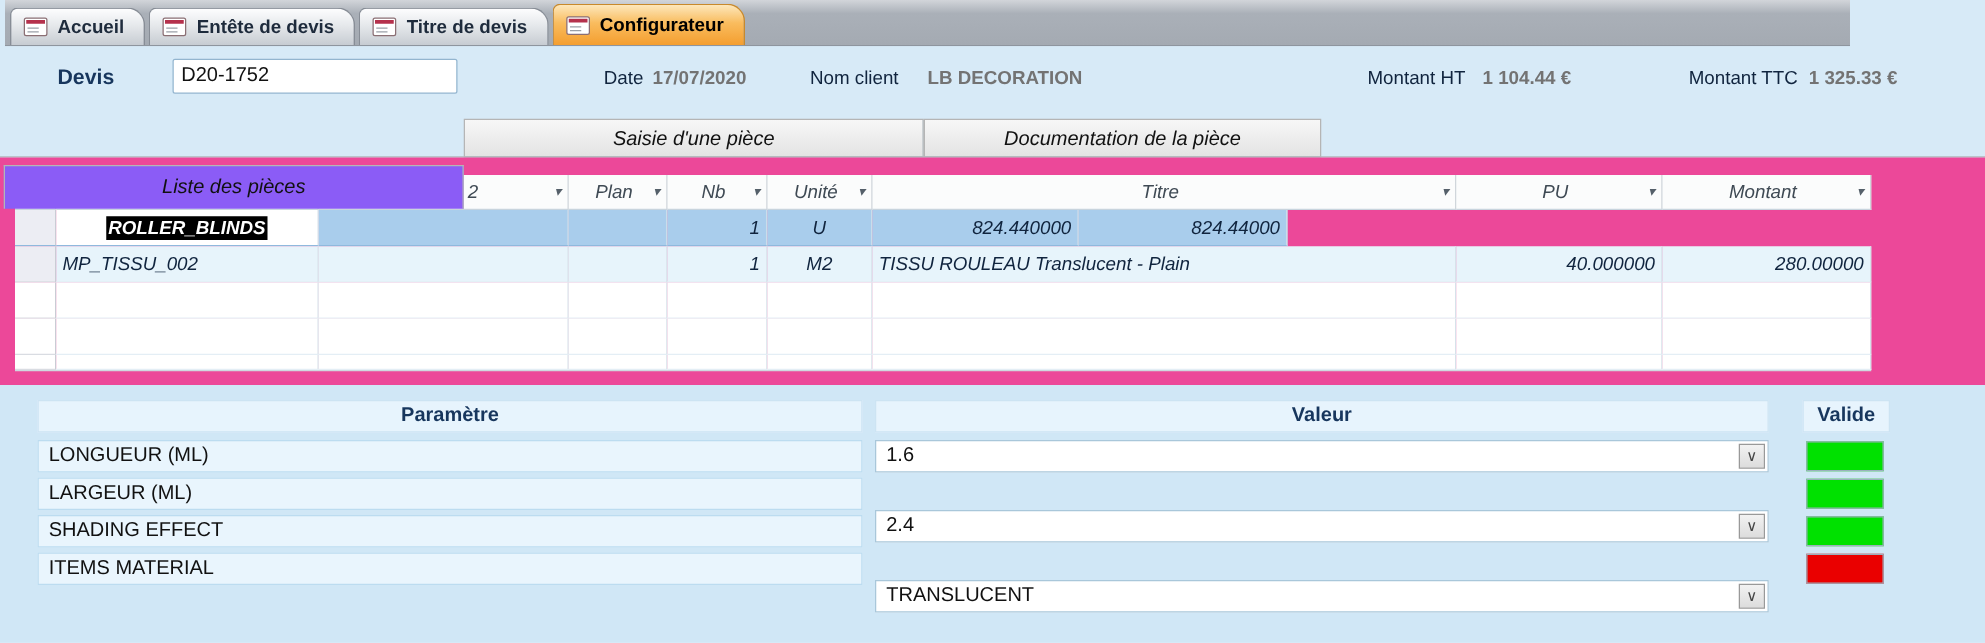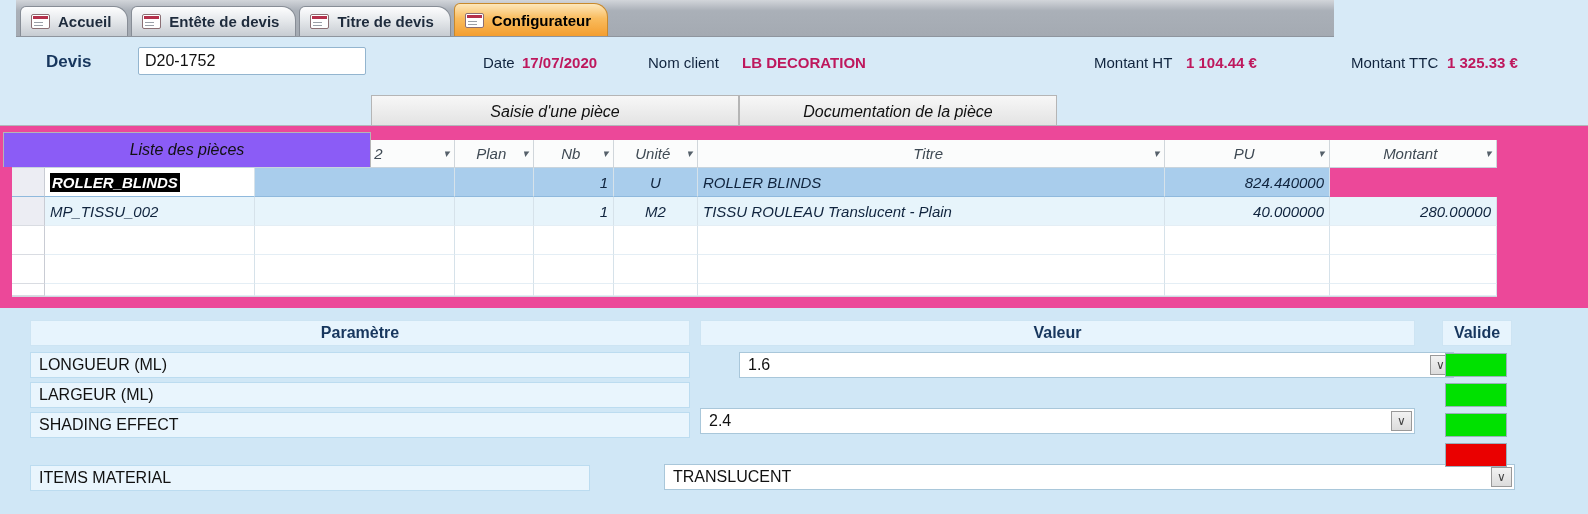--- a/index.html
+++ b/index.html
@@ -1,21 +1,21 @@
 <!DOCTYPE html>
 <html><head>
 <meta charset="utf-8">
 <style>
   * { margin:0; padding:0; box-sizing:border-box; }
   html,body { background:#d7eaf7; }
   body { font-family:"Liberation Sans", sans-serif; }
   #app { position:relative; width:1588px; height:514px; overflow:hidden; background:#d7eaf7; }
 
   
-  .tabstrip { position:absolute; left:16px; top:0; width:1318px; height:37px;
+  .tabstrip { position:absolute; left:4px; top:0; width:1476px; height:37px;
     background:linear-gradient(#d2d5da, #aab0b8 30%, #a4aab2); border-bottom:1px solid #8e959e; }
   .tabstrip-inner { position:absolute; left:4px; bottom:0; display:flex; align-items:flex-end; }
   .doc-tab { display:flex; align-items:center; gap:8px; height:30px; padding:0 16px 0 10px;
     margin-right:3px; border:1px solid #878d96; border-bottom:none;
     border-radius:6px 14px 0 0; background:linear-gradient(#fdfdfe, #e6e9ec 45%, #c7ccd2);
     font-size:15px; font-weight:bold; color:#1e2b3c; cursor:default; white-space:nowrap; }
   .doc-tab.active { height:33px; background:linear-gradient(#fde7bb, #f9bc5e 45%, #f49e2f);
     border-color:#c8892c; color:#000; }
   .form-ico { width:19px; height:15px; background:#fff; border:1px solid #8b6f74;
     border-radius:2px; position:relative; flex:0 0 auto; }
@@ -25,21 +25,21 @@
 
   
   .band { position:absolute; left:0; top:37px; width:1588px; height:53px; background:#d7eaf7; }
   .lbl-navy { color:#17365d; font-weight:bold; }
   .band .item { position:absolute; top:17px; font-size:15px; white-space:nowrap; }
   .devis-label { left:46px; top:15px !important; font-size:17px !important; }
   .devis-input { position:absolute; left:138px; top:10px; width:228px; height:28px;
     background:#fff; border:1px solid #93b5cf; border-radius:2px; font-size:16px;
     font-family:"Liberation Sans", sans-serif; padding:0 6px; color:#111; }
   .band .cap { color:#10243e; font-weight:normal; }
-  .band .val { color:#be185d; font-weight:bold; }
+  .band .val { color:#737373; font-weight:bold; }
 
   
   .subtab-row { position:absolute; left:0; top:92px; width:1588px; height:34px; }
   .subtab-row::after { content:""; position:absolute; left:0; right:0; bottom:0; height:1px; background:#b2b6ba; }
   .sub-tab { position:absolute; top:3px; height:31px; line-height:31px; text-align:center;
     font-size:16px; font-style:italic; color:#111; background:linear-gradient(#f7f7f7,#e3e3e3);
     border:1px solid #b5b5b5; cursor:default; }
   .sub-tab.active { top:0; height:35px; line-height:33px; background:#8b5cf6; border-bottom:none; z-index:2;margin-top:40px; }
 
   
@@ -60,21 +60,21 @@
   .c-code { width:210px; } .c-rep { width:200px; } .c-plan { width:79px; }
   .c-nb { width:80px; justify-content:flex-end; } .c-un { width:84px; justify-content:center; }
   .c-titre { width:467px; } .c-pu { width:165px; justify-content:flex-end; }
   .c-mt { width:167px; justify-content:flex-end; }
   .g-head .c-nb, .g-head .c-un, .g-head .c-pu, .g-head .c-mt { justify-content:space-between; }
   .sel-tri { width:0; height:0; border-bottom:14px solid #c7cbd2; border-right:14px solid transparent; margin:auto; }
   .row-selected .g-cell { background:#a9cdec; border-bottom-color:#8fb9dd; }
   .row-selected .c-sel { background:#dfe1e6; }
   .row-alt .g-cell { background:#e7f4fb; }
   .row-alt .c-sel, .row-selected .c-sel { background:#ecedf3; }
-  .edit-cell { background:#fff !important; }
+  .edit-cell { background:#fff !important;justify-content:center; }
   .hl-black { background:#000; color:#fff; font-weight:bold; padding:1px 2px; }
   .g-empty .g-cell { background:#fff; }
   .g-partial { height:12px; }
 
   
   .params { position:absolute; left:0; top:308px; width:1588px; height:206px; background:#d0e7f6; }
   .p-box { position:absolute; height:26px; font-size:16px; }
   .p-head { background:#e7f4fd; border:1px solid #cde4f3; color:#17365d; font-weight:bold;
     text-align:center; line-height:24px; }
   .p-label { background:#e9f5fd; border:1px solid #bcdcf0; color:#111; line-height:24px; padding:0 8px; }
@@ -173,22 +173,22 @@
 
       <div class="g-row row-selected">
         <div class="g-cell c-sel"></div>
         <div class="g-cell c-code edit-cell">
           <span class="hl-black">ROLLER_BLINDS</span>
         </div>
         <div class="g-cell c-rep"></div>
         <div class="g-cell c-plan"></div>
         <div class="g-cell c-nb">1</div>
         <div class="g-cell c-un">U</div>
-        <div class="g-cell c-titre">ROLLER BLINDS</div>
         <div class="g-cell c-pu">824.440000</div>
+        <div class="g-cell c-mt">824.44000</div>
       </div>
 
       <div class="g-row row-alt">
         <div class="g-cell c-sel"></div>
         <div class="g-cell c-code">MP_TISSU_002</div>
         <div class="g-cell c-rep"></div>
         <div class="g-cell c-plan"></div>
         <div class="g-cell c-nb">1</div>
         <div class="g-cell c-un">M2</div>
         <div class="g-cell c-titre">TISSU ROULEAU Translucent - Plain</div>
@@ -232,38 +232,38 @@
 
     </div>
   </div>
 
   <div class="params">
     <div class="p-box p-head" style="left:30px; top:12px; width:660px;">Paramètre</div>
     <div class="p-box p-head" style="left:700px; top:12px; width:715px;">Valeur</div>
     <div class="p-box p-head" style="left:1442px; top:12px; width:70px;">Valide</div>
 
     <div class="p-box p-label" style="left:30px; top:44px; width:660px;">LONGUEUR (ML)</div>
-    <div class="p-box p-value" style="left:700px; top:44px; width:715px;margin-left:39px;">
+    <div class="p-box p-value" style="left:700px; top:44px; width:715px;">
       <span>1.6</span>
       <span class="combo-btn">∨</span>
     </div>
     <div class="p-box p-valid" style="left: 1445px; top: 45px; width: 62px; height: 24px; background-color: rgb(0, 225, 0);"></div>
 
     <div class="p-box p-label" style="left:30px; top:74px; width:660px;">LARGEUR (ML)</div>
     <div class="p-box p-value" style="left:700px; top:74px; width:715px;">
       <span>2.4</span>
       <span class="combo-btn">∨</span>
     </div>
     <div class="p-box p-valid" style="left: 1445px; top: 75px; width: 62px; height: 24px; background-color: rgb(0, 225, 0);"></div>
 
     <div class="p-box p-label" style="left:30px; top:104px; width:660px;">SHADING EFFECT</div>
-    <div class="p-box p-value" style="left:664px; top:104px; width:851px;">
+    <div class="p-box p-value" style="left:700px; top:104px; width:715px;">
       <span>TRANSLUCENT</span>
       <span class="combo-btn">∨</span>
     </div>
     <div class="p-box p-valid" style="left: 1445px; top: 105px; width: 62px; height: 24px; background-color: rgb(0, 225, 0);"></div>
 
-    <div class="p-box p-label" style="left:30px; top:134px; width:560px;margin-top:23px;">ITEMS MATERIAL</div>
+    <div class="p-box p-label" style="left:30px; top:134px; width:660px;">ITEMS MATERIAL</div>
 
     <div class="p-box p-valid" style="left: 1445px; top: 135px; width: 62px; height: 24px; background-color: rgb(234, 0, 0);"></div>
   </div>
 
 </div>
 
 </body></html>

